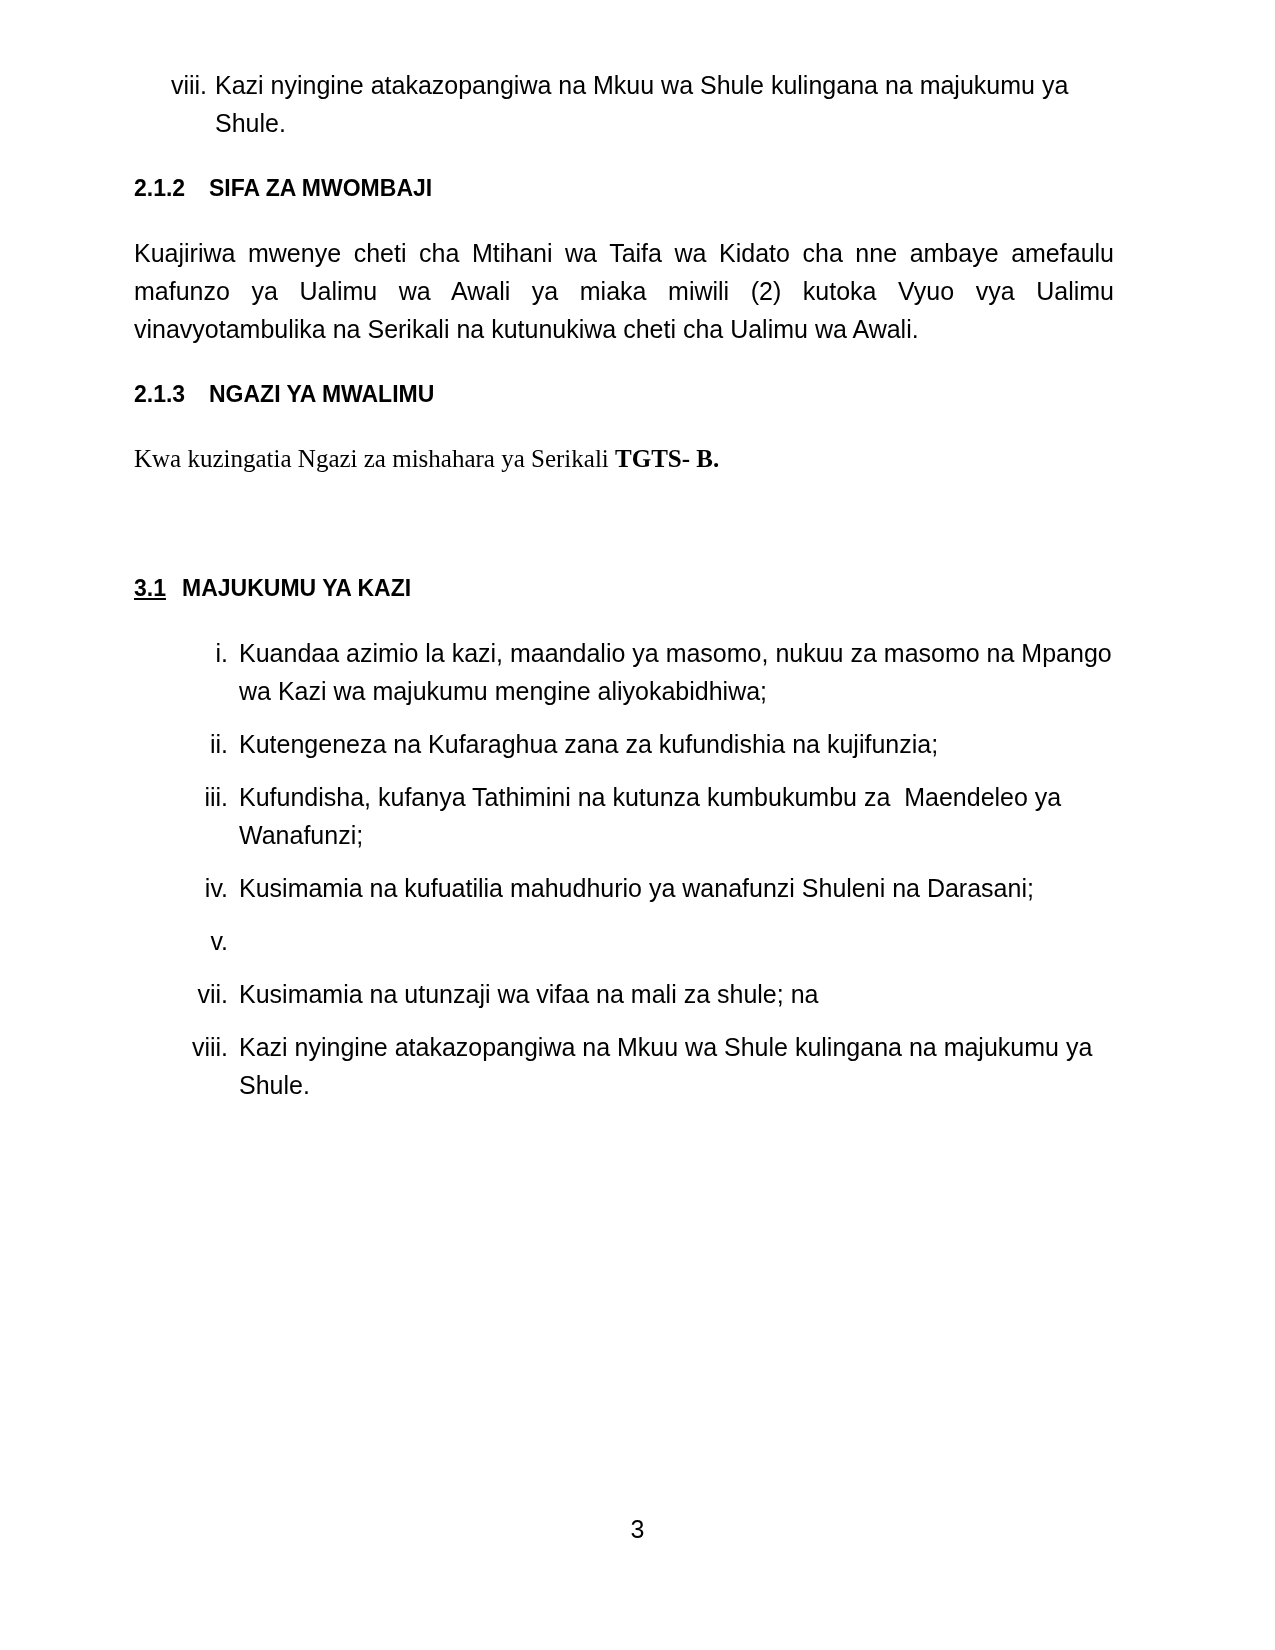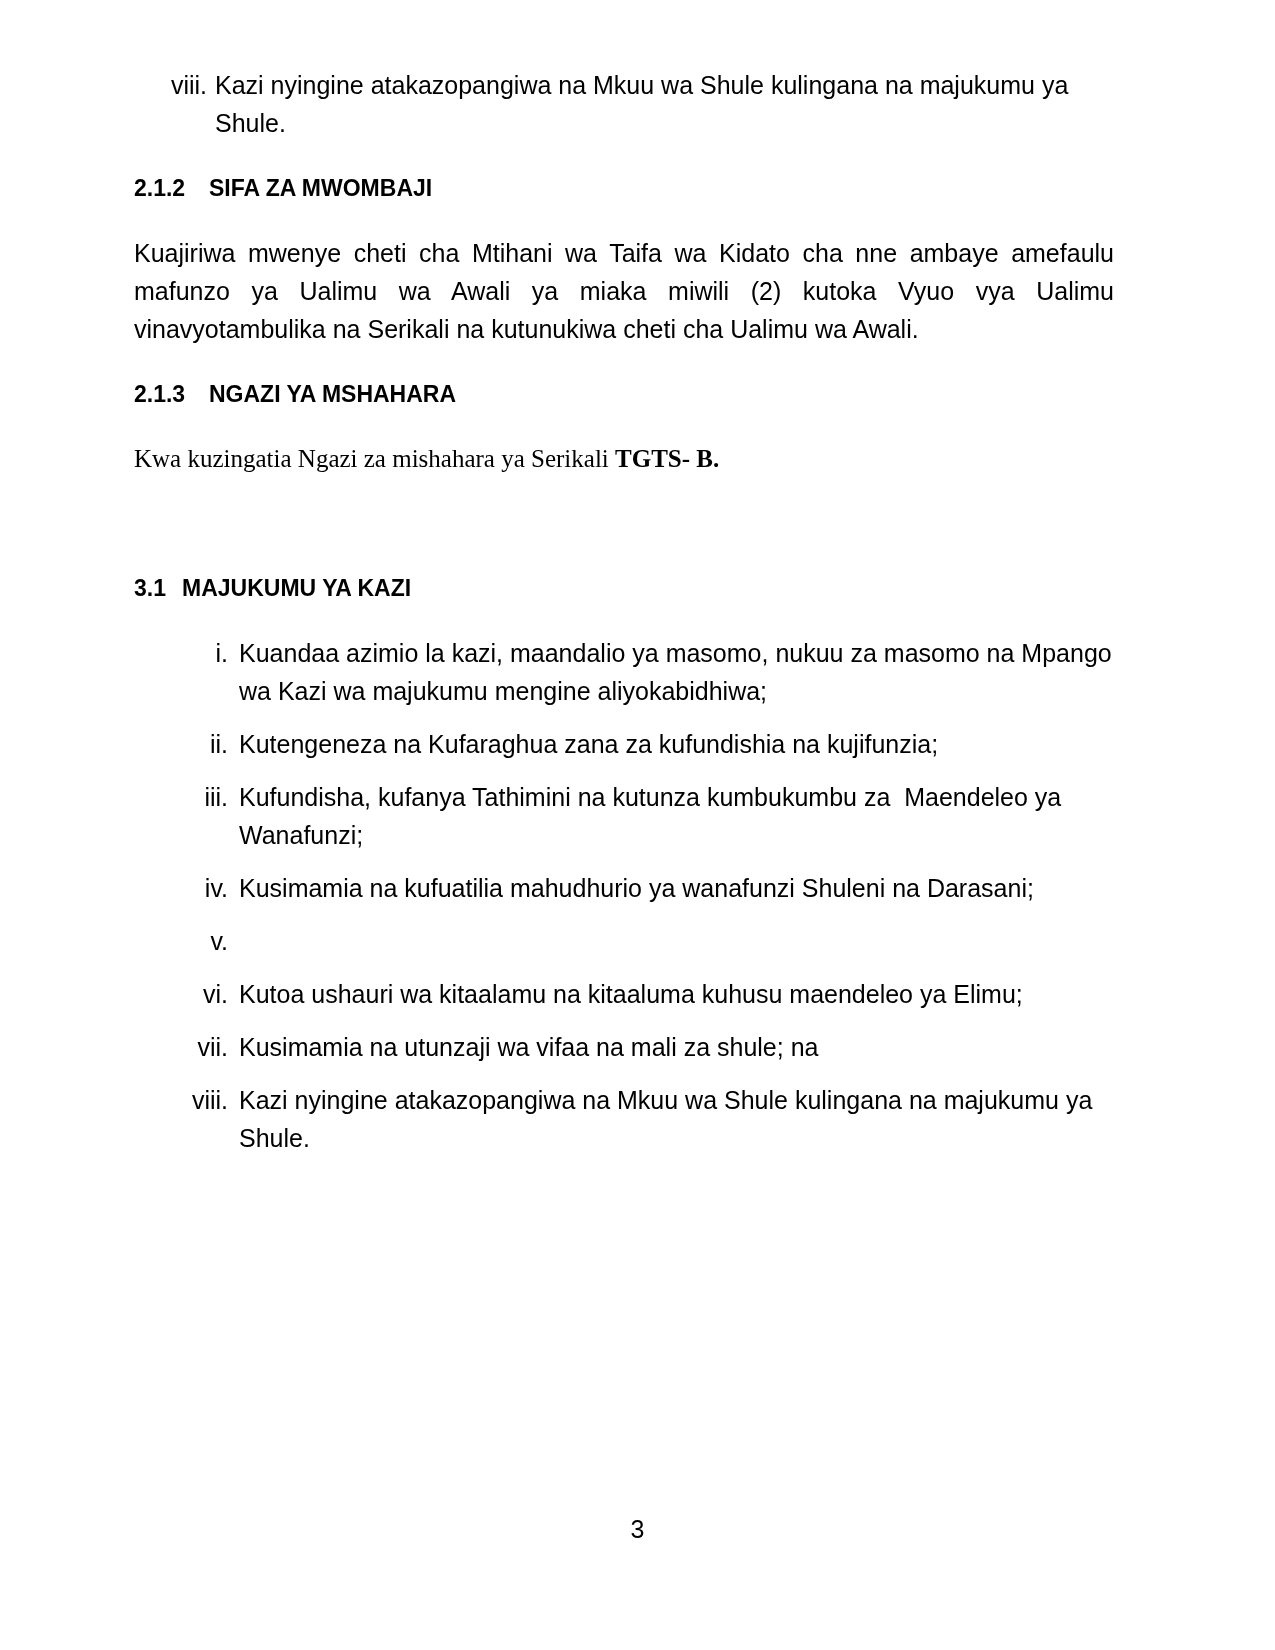--- a/index.html
+++ b/index.html
@@ -32,21 +32,21 @@
   }
 
   
   .sec-heading {
     font-weight: bold;
     font-size: 23px;
     line-height: 38px;
     margin-bottom: 27px;
   }
   .h-num { display: inline-block; width: 75px; }
-  .h-num.narrow { width: 48px; }
+  .h-num.narrow { width: 48px; text-decoration: underline; }
 
   
   .h3block {
     width: 1007px;
     padding-left: 27px;
     text-indent: -27px;
     margin-bottom: 27px;
   }
   .h3-reg { margin-left: 22px; white-space: pre-wrap; font-weight: normal; }
 
@@ -81,21 +81,21 @@
       <span class="li-text">Kazi nyingine atakazopangiwa na Mkuu wa Shule kulingana na majukumu ya
 Shule.</span>
     </div>
 
     <div class="sec-heading">
       <span class="h-num">2.1.2</span><span>SIFA ZA MWOMBAJI</span>
     </div>
     <p class="para">Kuajiriwa mwenye cheti cha Mtihani wa Taifa wa Kidato cha nne ambaye amefaulu mafunzo ya Ualimu wa Awali ya miaka miwili (2) kutoka Vyuo vya Ualimu vinavyotambulika na Serikali na kutunukiwa cheti cha Ualimu wa Awali.</p>
 
     <div class="sec-heading">
-      <span class="h-num">2.1.3</span><span>NGAZI YA MSHAHARA</span>
+      <span class="h-num">2.1.3</span><span>NGAZI YA MWALIMU</span>
     </div>
     <p class="mb"><span>Kwa kuzingatia Ngazi za mishahara ya Serikali </span><span class="b">TGTS- B.</span></p>
 
     <div class="spacer"></div>
 
 
     <div class="sec-heading">
       <span class="h-num narrow">3.1</span><span>MAJUKUMU YA KAZI</span>
     </div>
 
@@ -114,24 +114,20 @@
 Wanafunzi;</span>
     </div>
     <div class="li-row list">
       <span class="li-num">iv.</span>
       <span class="li-text">Kusimamia na kufuatilia mahudhurio ya wanafunzi Shuleni na Darasani;</span>
     </div>
     <div class="li-row list">
       <span class="li-num">v.</span>
     </div>
     <div class="li-row list">
-      <span class="li-num">vi.</span>
-      <span class="li-text">Kutoa ushauri wa kitaalamu na kitaaluma kuhusu maendeleo ya Elimu;</span>
-    </div>
-    <div class="li-row list">
       <span class="li-num">vii.</span>
       <span class="li-text">Kusimamia na utunzaji wa vifaa na mali za shule; na</span>
     </div>
     <div class="li-row list">
       <span class="li-num">viii.</span>
       <span class="li-text">Kazi nyingine atakazopangiwa na Mkuu wa Shule kulingana na majukumu ya
 Shule.</span>
     </div>
 
   </div>

